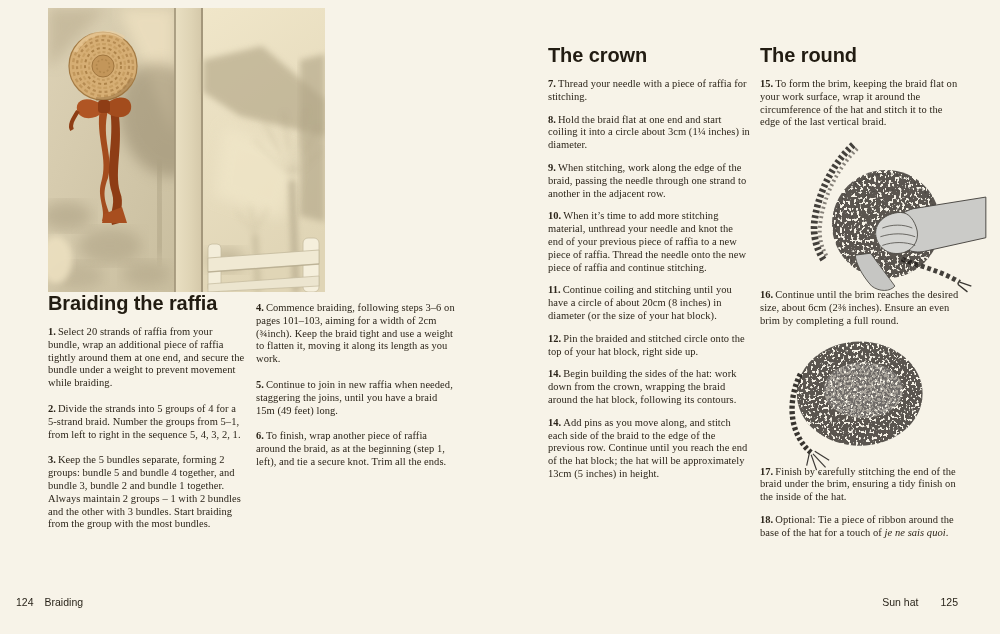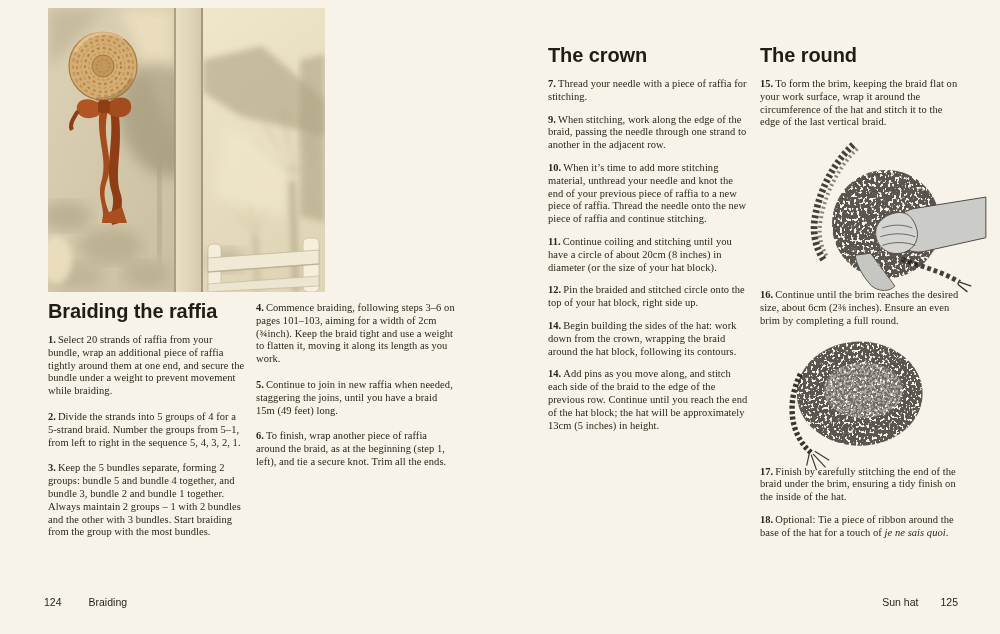--- a/index.html
+++ b/index.html
@@ -13,36 +13,36 @@
     font-family:"Liberation Sans", sans-serif;
     font-weight:700; font-size:20px; letter-spacing:-0.1px;
     margin:0 0 11px 0; color:#221c12;
   }
   p.step{
     font-size:10.5px; line-height:12.8px; margin:0 0 13px 0;
     letter-spacing:0.05px; color:#2c251a;
   }
   p.step b{font-weight:700; padding-right:2px;}
   p.step em{font-style:italic;}
-  .lcol1{left:48px; top:300px; width:198px;}
+  .lcol1{left:48px; top:292px; width:198px;}
   .lcol2{left:256px; top:302px; width:200px;}
   .rcol1{left:548px; top:44px; width:202px;}
   .rcol1 p.step{margin-bottom:10px;}
   .rcol2{left:760px; top:44px; width:200px;}
   .rcol2 p.step{margin-bottom:10px;}
   .photo{position:absolute; left:48px; top:8px; width:277px; height:284px;}
   .illus{display:block; overflow:visible;}
   .illus1{margin:0 0 0 34px;}
   .illus2{margin:4px 0 4px 8px;}
   .footer{
     position:absolute; top:596px;
     font-family:"Liberation Sans", sans-serif; font-size:10.5px; color:#241f15;
     display:flex; align-items:baseline;
   }
-  .footer-left{left:44px; gap:27px;align-items:center;}
+  .footer-left{left:16px; gap:11px;align-items:center;}
   .footer-right{right:42px; gap:22px;}
   .footer .chap{font-weight:400;}
 </style>
 </head>
 <body>
 
 <div class="spread">
 
   <svg class="photo" viewBox="0 0 277 284" preserveAspectRatio="none">
     <defs>
@@ -148,20 +148,21 @@
 
   <div class="col lcol2">
     <p class="step"><b>4.</b><span>Commence braiding, following steps 3–6 on pages 101–103, aiming for a width of 2cm (¾inch). Keep the braid tight and use a weight to flatten it, moving it along its length as you work.</span></p>
     <p class="step"><b>5.</b><span>Continue to join in new raffia when needed, staggering the joins, until you have a braid 15m (49 feet) long.</span></p>
     <p class="step"><b>6.</b><span>To finish, wrap another piece of raffia around the braid, as at the beginning (step 1, left), and tie a secure knot. Trim all the ends.</span></p>
   </div>
 
   <div class="col rcol1">
     <h2 class="sec">The crown</h2>
     <p class="step"><b>7.</b><span>Thread your needle with a piece of raffia for stitching.</span></p>
+    <p class="step"><b>8.</b><span>Hold the braid flat at one end and start coiling it into a circle about 3cm (1¼ inches) in diameter.</span></p>
     <p class="step"><b>9.</b><span>When stitching, work along the edge of the braid, passing the needle through one strand to another in the adjacent row.</span></p>
     <p class="step"><b>10.</b><span>When it’s time to add more stitching material, unthread your needle and knot the end of your previous piece of raffia to a new piece of raffia. Thread the needle onto the new piece of raffia and continue stitching.</span></p>
     <p class="step"><b>11.</b><span>Continue coiling and stitching until you have a circle of about 20cm (8 inches) in diameter (or the size of your hat block).</span></p>
     <p class="step"><b>12.</b><span>Pin the braided and stitched circle onto the top of your hat block, right side up.</span></p>
     <p class="step"><b>14.</b><span>Begin building the sides of the hat: work down from the crown, wrapping the braid around the hat block, following its contours.</span></p>
     <p class="step"><b>14.</b><span>Add pins as you move along, and stitch each side of the braid to the edge of the previous row. Continue until you reach the end of the hat block; the hat will be approximately 13cm (5 inches) in height.</span></p>
   </div>
 
   <div class="col rcol2">
     <h2 class="sec">The round</h2>

